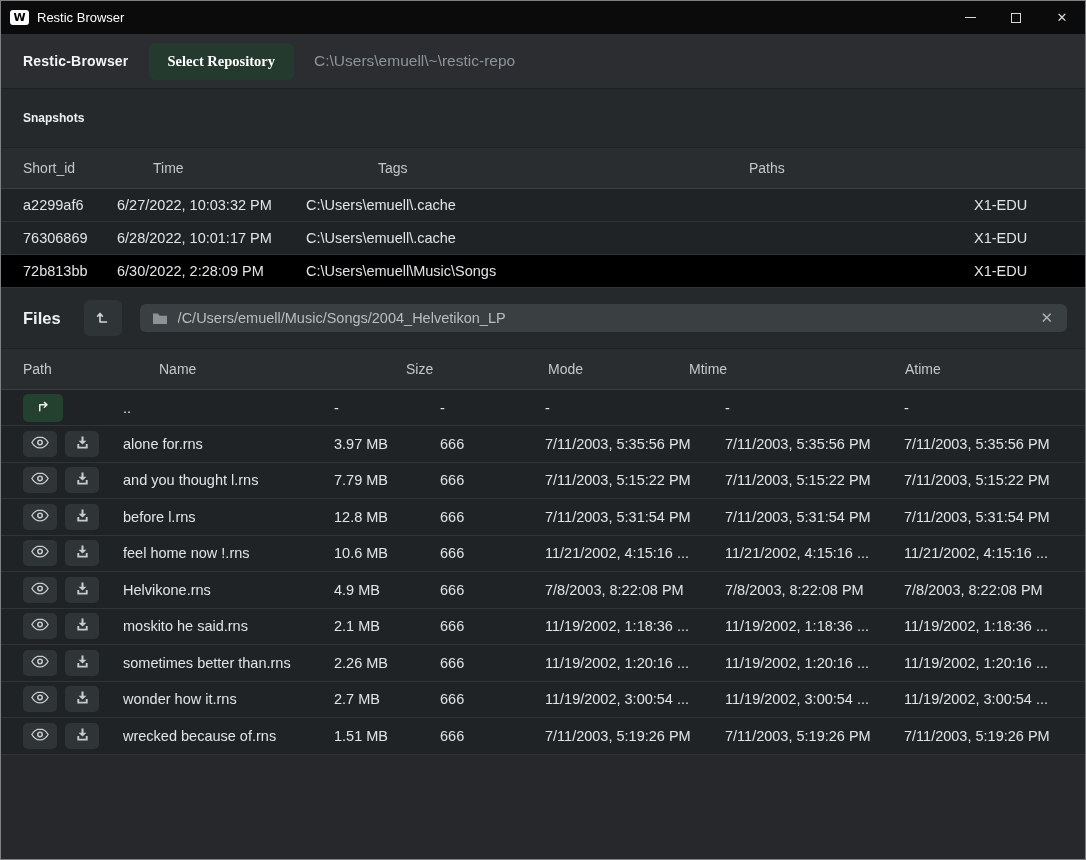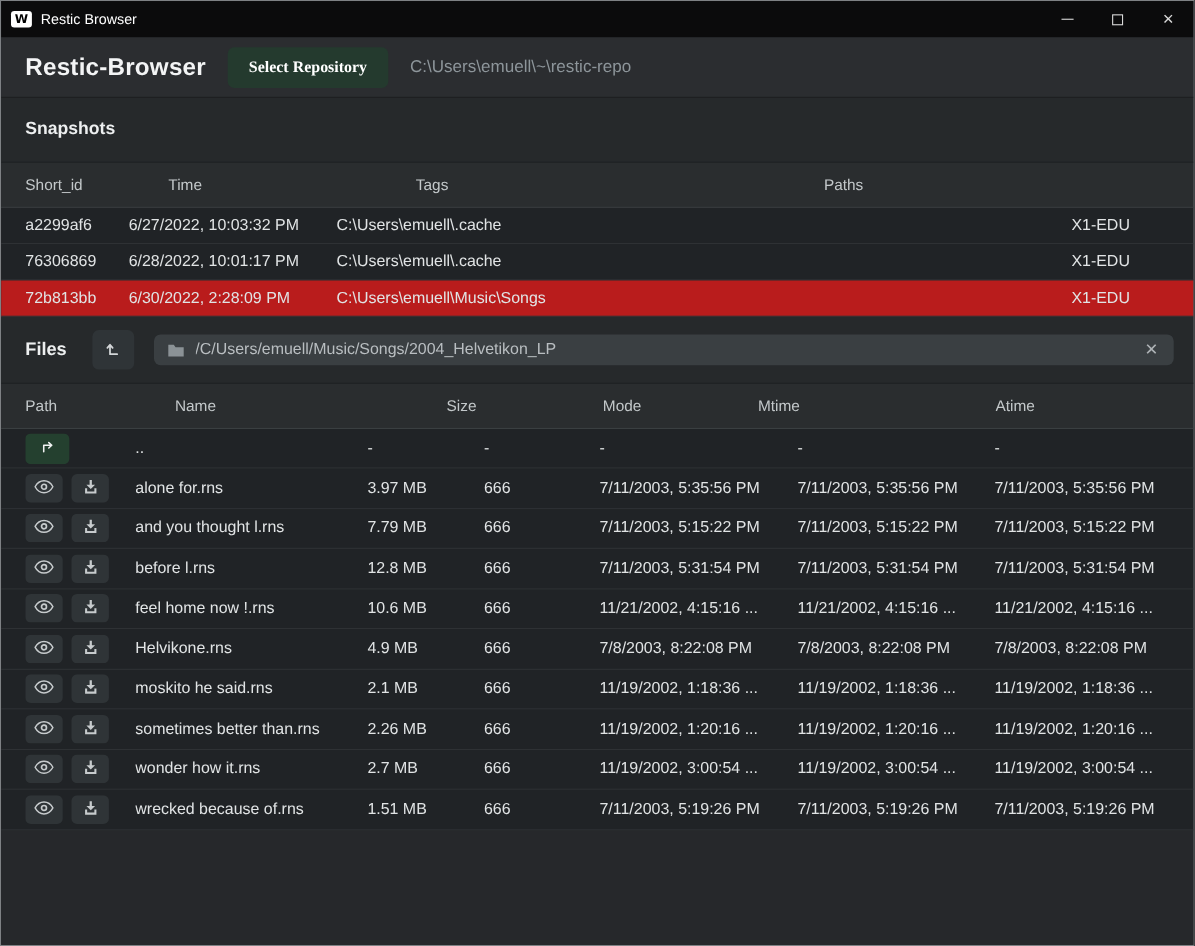--- a/index.html
+++ b/index.html
@@ -46,37 +46,37 @@
   .glyph-close { font-size: 13px; color: #d9d9d9; }
 
   
   .header {
     height: 55px; flex: 0 0 55px;
     background: #2b2d30;
     display: flex; align-items: center;
     padding: 0 22px; gap: 20px;
     border-bottom: 1px solid #1d1f21;
   }
-  .app-title { font-size: 22px; font-weight: 700; color: #f3f4f5; letter-spacing: .2px; }
+  .app-title { font-size: 14px; font-weight: 700; color: #f3f4f5; letter-spacing: .2px; }
   .select-repo-btn {
     background: #243a2e; color: #ffffff;
     font-family: Liberation Serif, serif; font-weight: 700; font-size: 14.5px;
     border: none; border-radius: 6px;
     padding: 10px 19px; cursor: pointer;
   }
   .repo-path { color: #8d959a; font-size: 15.5px; }
 
   
   .section-strip {
     height: 58px; flex: 0 0 58px;
     background: #26292b;
     display: flex; align-items: center;
     padding: 0 22px;
   }
-  .section-title { color: #edeff0; font-weight: 700; font-size: 16px; }
+  .section-title { color: #edeff0; font-weight: 700; font-size: 12px; }
 
   
   .grid-snap { display: grid; grid-template-columns: 94px 189px 335px 333px 1fr; padding: 0 22px; align-items: center; }
   .grid-files { display: grid; grid-template-columns: 100px 211px 106px 105px 180px 179px 1fr; padding: 0 22px; align-items: center; }
   .table-header {
     height: 42px; flex: 0 0 42px;
     background: #2a2d2f;
     color: #c3c8ca; font-size: 14px;
     border-top: 1px solid #1f2224;
     border-bottom: 1px solid #3a3f41;
@@ -84,21 +84,21 @@
   }
   .cell { white-space: nowrap; overflow: hidden; }
 
   .snap-row {
     height: 33px; flex: 0 0 33px;
     background: #202326;
     font-size: 14.5px; color: #e1e4e5;
     border-bottom: 1px solid #303437;
     cursor: pointer;
   }
-  .snap-row.selected { background: #b91c1c; }
+  .snap-row.selected { background: #000000; }
 
   .files-toolbar {
     height: 60px; flex: 0 0 60px;
     background: #26292b;
     display: flex; align-items: center;
     padding: 0 18px 0 22px; gap: 18px;
   }
   .files-label { font-weight: 700; font-size: 16.5px; color: #edeff0; margin-right: 5px; }
   .up-btn {
     width: 38px; height: 36px; flex: 0 0 38px;

